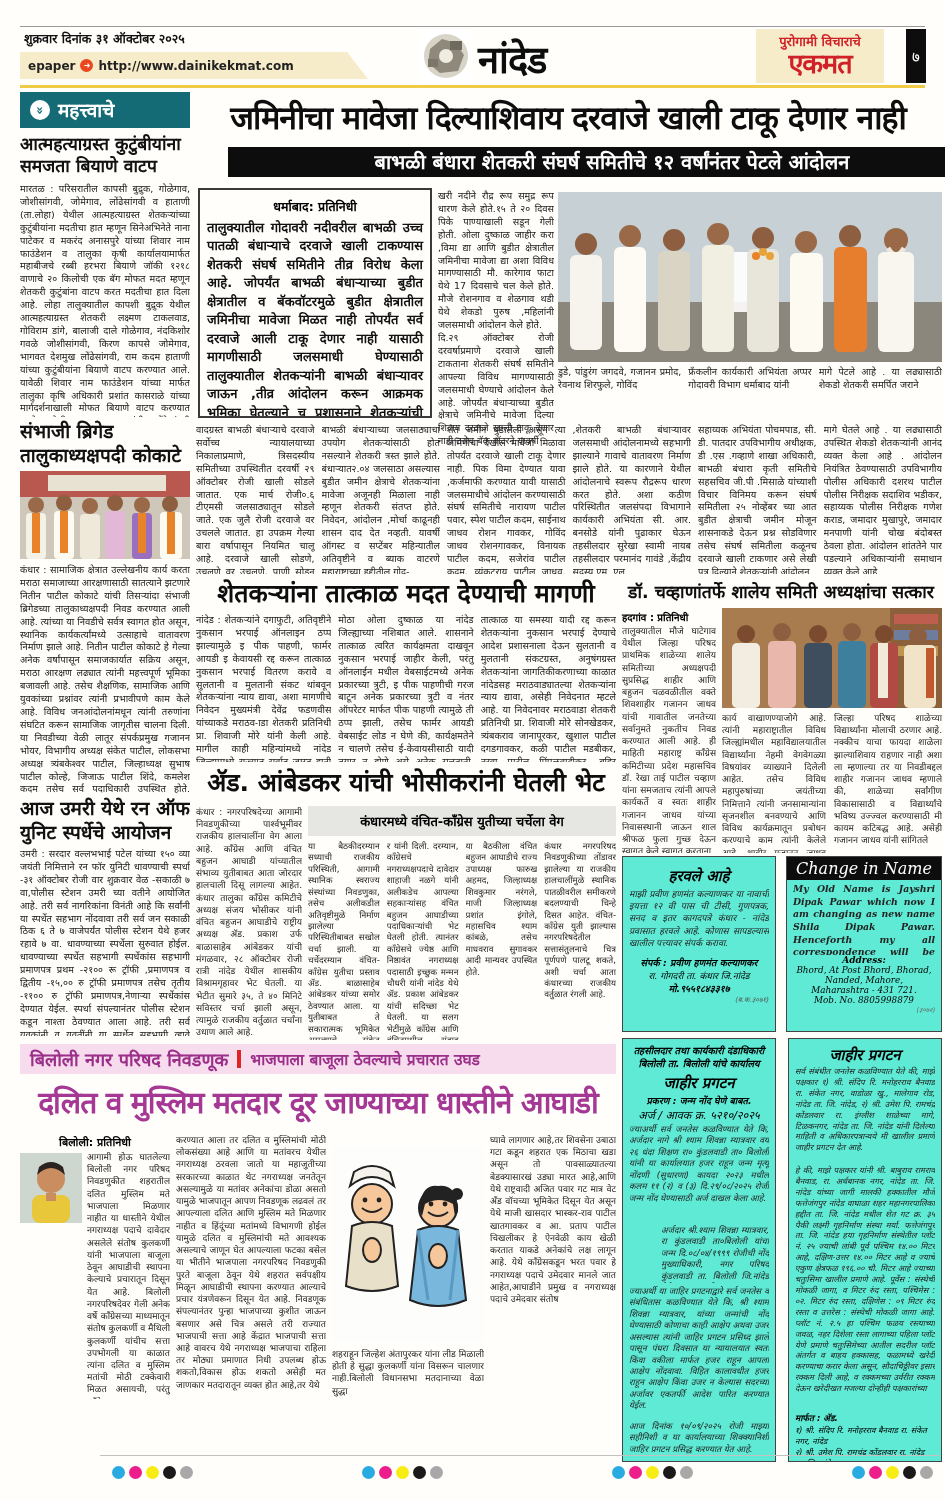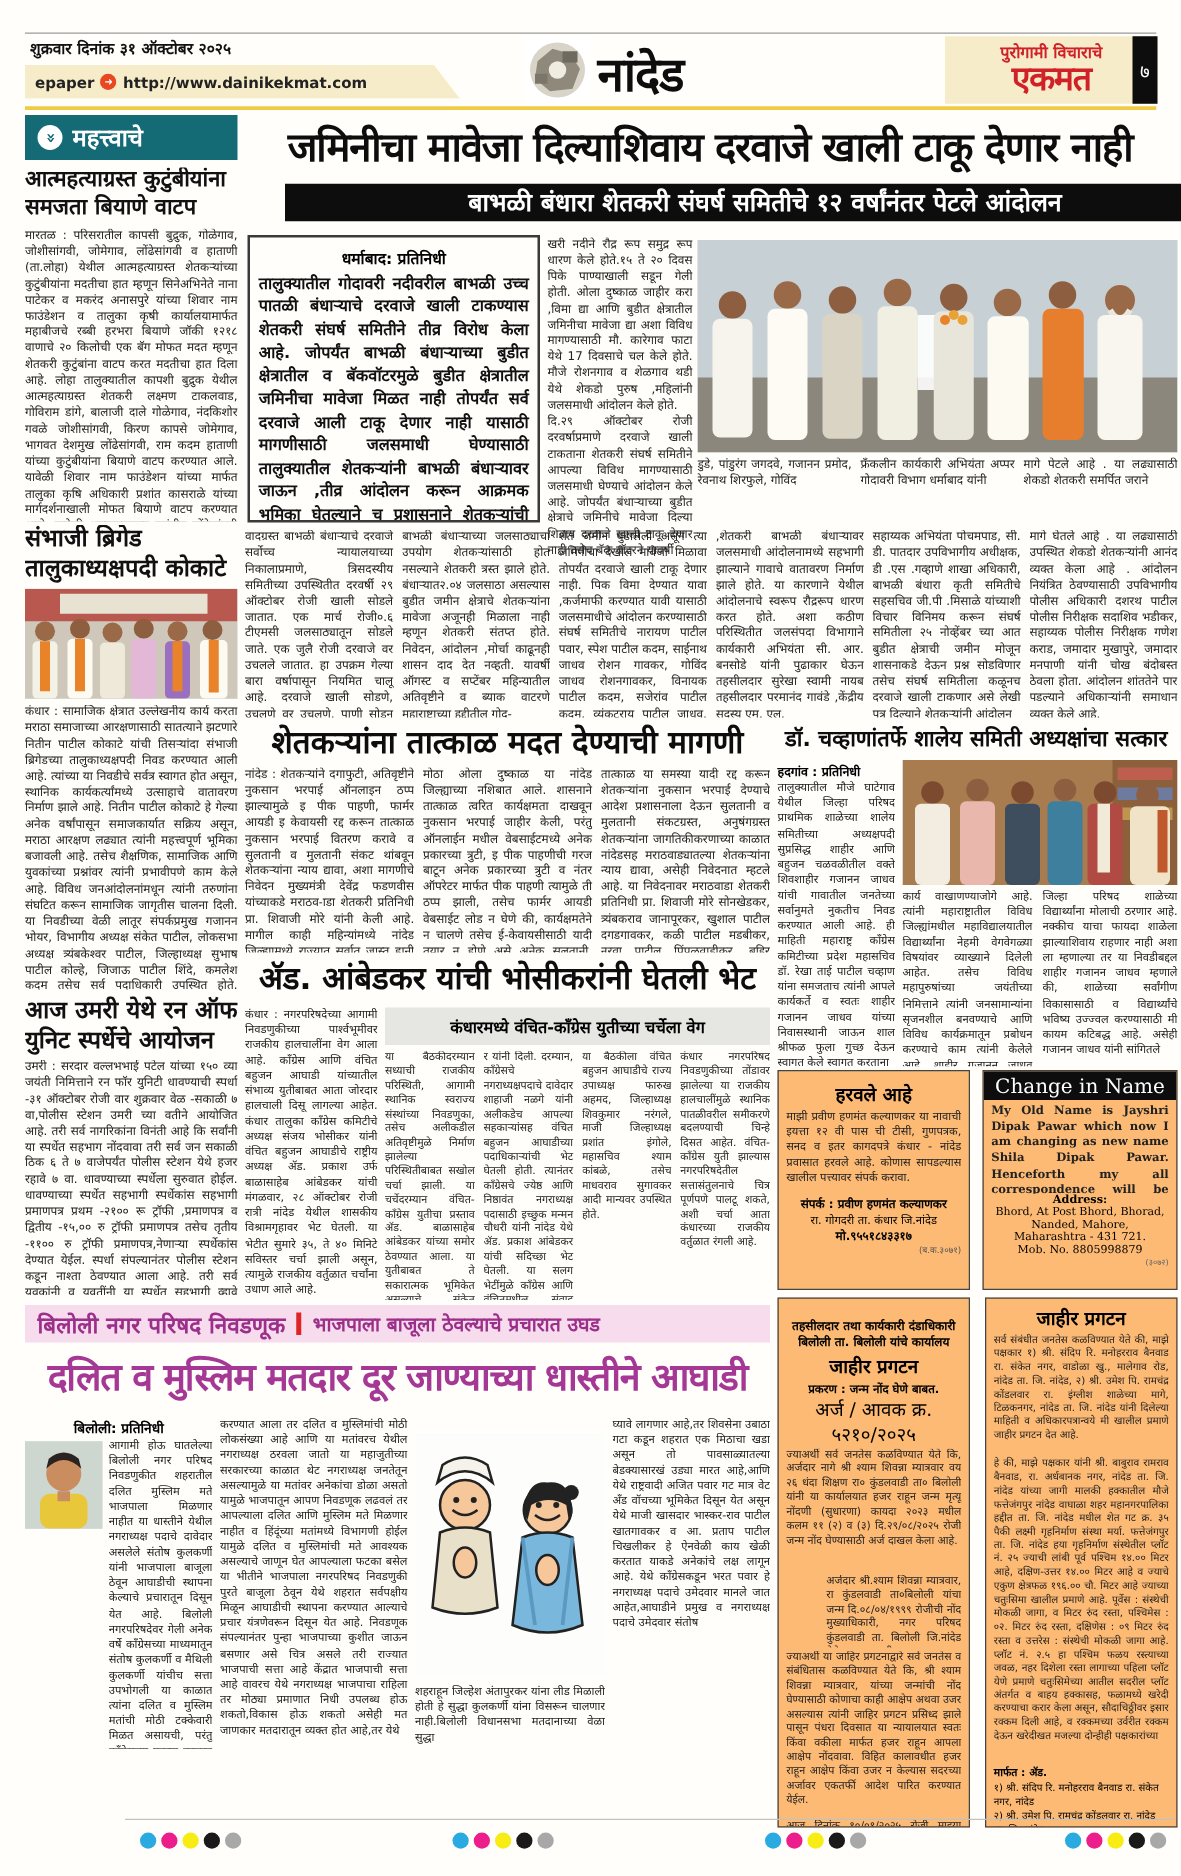--- a/index.html
+++ b/index.html
@@ -25,21 +25,21 @@
   .photo { overflow:hidden; background:#cfd4cf; }
   
   .blackbar { background:#0d0d0d; color:#fff; text-align:center; font-weight:bold; overflow:hidden; white-space:nowrap; }
   .introbox { border:2px solid #3a3a3a; padding:8px 7px; overflow:hidden; }
   .intro-date { text-align:center; font-weight:bold; font-size:12.5px; margin-bottom:4px; }
   .intro-text { font-weight:bold; font-size:13px; line-height:1.42; text-align:justify; color:#111; }
   .colrow { display:flex; gap:7px; }
   .colrow > div { flex:1; }
   .graybanner { background:#e6e6e2; display:flex; align-items:center; justify-content:center; font-weight:bold; overflow:hidden; white-space:nowrap; }
   
-  .adbox { border:1.5px solid #444; background:#fdba74; overflow:hidden; }
+  .adbox { border:1.5px solid #444; background:#5eead4; overflow:hidden;font-style:italic; }
   .ad-title { text-align:center; font-weight:bold; font-size:15px; margin:4px 0 3px; }
   .serif { font-family:"DejaVu Serif", serif; }
   .cin-head { background:#0d0d0d; color:#fff; text-align:center; font-size:16px; padding:2px 0; }
   .center { text-align:center; }
   .right { text-align:right; }
   .bold { font-weight:bold; }
   
   .kicker { background:#f6dcec; display:flex; align-items:center; gap:9px; padding:0 10px; overflow:hidden; white-space:nowrap; }
   .kicker .sep { width:4px; height:18px; background:#e02424; flex:0 0 auto; }
   .magenta { color:#9c2f8a; }
@@ -63,21 +63,21 @@
   <div class="abs photo" style="left:420px; top:29px; width:52px; height:54px; background:#fff;">
     <svg width="52" height="54" viewBox="0 0 52 54">
       <circle cx="26" cy="27" r="22" fill="#d8d4c8"></circle>
       <path d="M10 20 L22 10 L36 14 L44 26 L38 42 L20 44 L8 34 Z" fill="#8f897c"></path>
       <circle cx="26" cy="27" r="7" fill="#efece2"></circle>
       <rect x="30" y="12" width="12" height="9" fill="#6f6a5e"></rect>
       <rect x="8" y="30" width="10" height="8" fill="#7c766a"></rect>
     </svg>
   </div>
   <div class="abs" style="left:478px; top:32px; font-size:38px; font-weight:bold; color:#0d0d0d; letter-spacing:-1px;">नांदेड</div>
-  <div class="abs creambox" style="left:756px; top:29px; width:170px; height:54px; padding-top:3px;">
+  <div class="abs creambox" style="left:756px; top:29px; width:128px; height:54px; padding-top:3px;">
     <div class="brand-red" style="font-size:13px;">पुरोगामी विचाराचे</div>
     <div class="brand-red" style="font-size:27px; line-height:1.05; letter-spacing:-1px;">एकमत</div>
   </div>
   <div class="abs pagebox" style="left:906px; top:29px; width:20px; height:54px; font-size:15px;">७</div>
   <div class="abs yellowline" style="left:20px; top:85px; width:905px; height:3px;"></div>
 
   <div class="abs teal-head" style="left:20px; top:92px; width:170px; height:36px;">
     <span class="teal-circ">
         <span style="transform:rotate(90deg);display:inline-block;">»</span>
       </span>
@@ -232,26 +232,26 @@
       <div class="bt" style="font-size:9.3px; font-weight:bold; font-family:inherit; height:72px;">My Old Name is Jayshri Dipak Pawar which now I am changing as new name Shila Dipak Pawar. Henceforth my all correspondence will be done as per my new name. Please consider the same.</div>
       <div class="center bold" style="font-size:9px;">Address:</div>
       <div class="center" style="font-size:8.8px;">Bhord, At Post Bhord, Bhorad,</div>
       <div class="center" style="font-size:8.8px;">Nanded, Mahore,</div>
       <div class="center" style="font-size:8.8px;">Maharashtra - 431 721.</div>
       <div class="center" style="font-size:8.8px;">Mob. No. 8805998879</div>
       <div class="right" style="font-size:6.5px; color:#666;">(३०७२)</div>
     </div>
   </div>
 
-  <div class="abs adbox" style="left:622px; top:1038px; width:154px; height:424px; padding:15px 6px;">
+  <div class="abs adbox" style="left:622px; top:1038px; width:154px; height:424px; padding:5px 6px;">
     <div class="center bold" style="font-size:9.6px;">तहसीलदार तथा कार्यकारी दंडाधिकारी</div>
     <div class="center bold" style="font-size:9.6px;">बिलोली ता. बिलोली यांचे कार्यालय</div>
     <div class="ad-title" style="margin:2px 0;">जाहीर प्रगटन</div>
     <div class="center bold" style="font-size:9.3px;">प्रकरण : जन्म नोंद घेणे बाबत.</div>
-    <div class="center" style="font-size:15px; margin-bottom:2px;">अर्ज / आवक क्र. ५२१०/२०२५</div>
+    <div class="center" style="font-size:11px; margin-bottom:2px;">अर्ज / आवक क्र. ५२१०/२०२५</div>
     <div class="bt-sm" style="height:98px;">ज्याअर्थी सर्व जनतेस कळविण्यात येते कि, अर्जदार नागे श्री श्याम शिवन्ना म्यात्रवार वय २६ धंदा शिक्षण रा० कुंडलवाडी ता० बिलोली यांनी या कार्यालयात हजर राहून जन्म मृत्यू नोंदणी (सुधारणा) कायदा २०२३ मधील कलम ११ (२) व (३) दि.२९/०८/२०२५ रोजी जन्म नोंद घेण्यासाठी अर्ज दाखल केला आहे.</div>
     <div class="bt-sm" style="height:58px; margin-top:3px;margin-left:32px;">अर्जदार श्री.श्याम शिवन्ना म्यात्रवार, रा कुंडलवाडी ता०बिलोली यांचा जन्म दि.०८/०४/१९९९ रोजीची नोंद मुख्याधिकारी, नगर परिषद कुंडलवाडी ता. बिलोली जि.नांदेड येथे उपलब्ध नाही.</div>
     <div class="bt-sm" style="height:132px; margin-top:3px;">ज्याअर्थी या जाहिर प्रगटनाद्वारे सर्व जनतेस व संबंधितास कळविण्यात येते कि, श्री श्याम शिवन्ना म्यात्रवार, यांच्या जन्मांची नोंद घेण्यासाठी कोणाचा काही आक्षेप अथवा उजर असल्यास त्यांनी जाहिर प्रगटन प्रसिध्द झाले पासून पंधरा दिवसात या न्यायालयात स्वतः किंवा वकीला मार्फत हजर राहून आपला आक्षेप नोंदवावा. विहित कालावधीत हजर राहून आक्षेप किंवा उजर न केल्यास सदरच्या अर्जावर एकतर्फी आदेश पारित करण्यात येईल.</div>
     <div class="bt-sm" style="height:44px; margin-top:3px;">आज दिनांक १०/०९/२०२५ रोजी माझ्या सहीनिशी व या कार्यालयाच्या शिक्क्यानिशी जाहिर प्रगटन प्रसिद्ध करण्यात येत आहे.</div>
 
   </div>
 
   <div class="abs adbox" style="left:788px; top:1038px; width:154px; height:424px; padding:5px 6px;">
     <div class="ad-title" style="margin:0 0 2px;">जाहीर प्रगटन</div>
     <div class="bt-sm" style="font-size:8.2px; height:96px;">सर्व संबंधीत जनतेस कळविण्यात येते की, माझे पक्षकार १) श्री. संदिप रि. मनोहरराव बैनवाड रा. संकेत नगर, वाडोळा खु., मालेगाव रोड, नांदेड ता. जि. नांदेड, २) श्री. उमेश पि. रामचंद्र कोंडलवार रा. इंग्लीश शाळेच्या मागे, टिळकनगर, नांदेड ता. जि. नांदेड यांनी दिलेल्या माहिती व अधिकारपत्रान्वये मी खालील प्रमाणे जाहीर प्रगटन देत आहे.</div>

